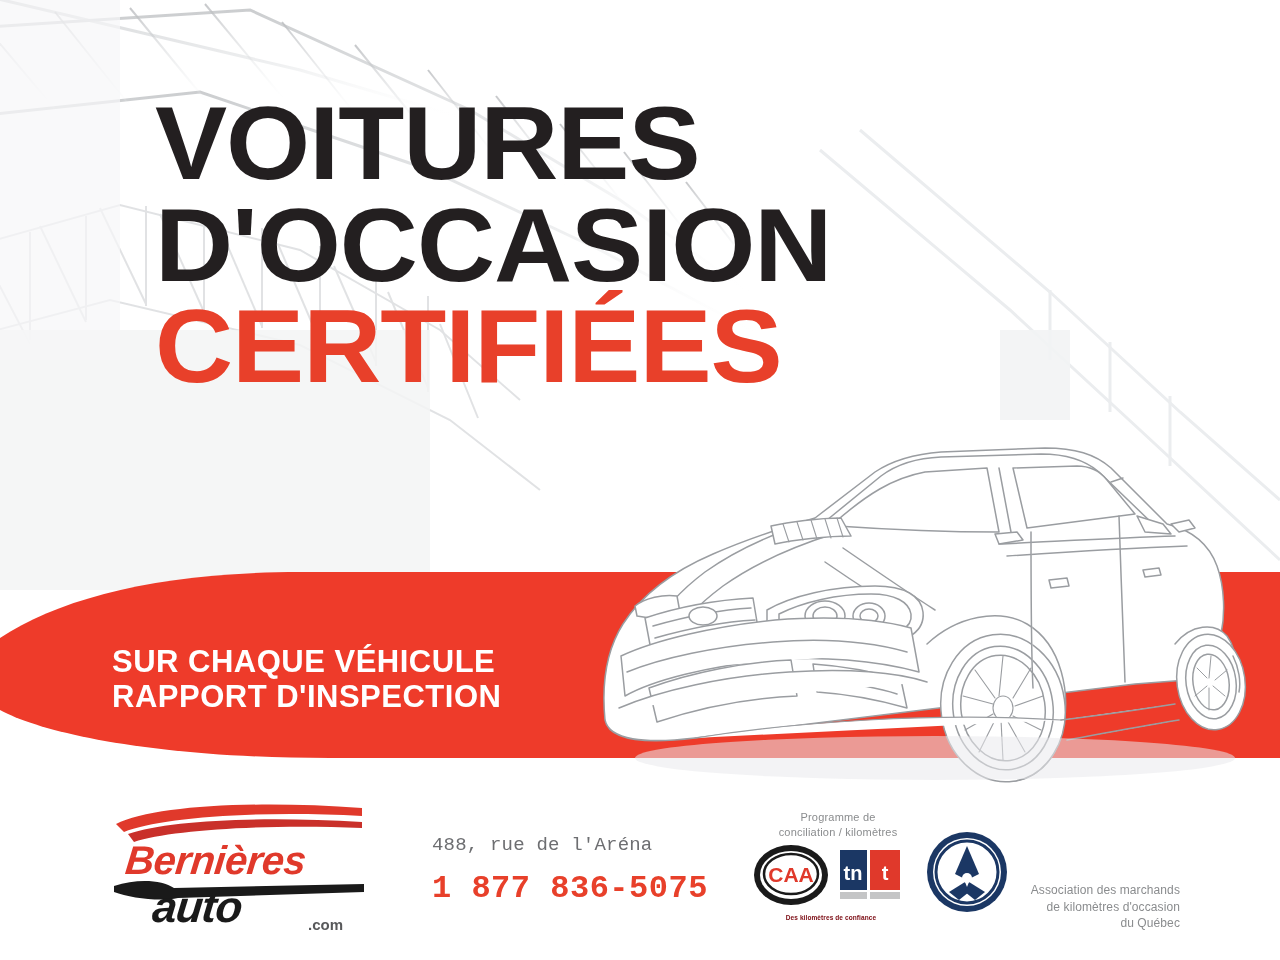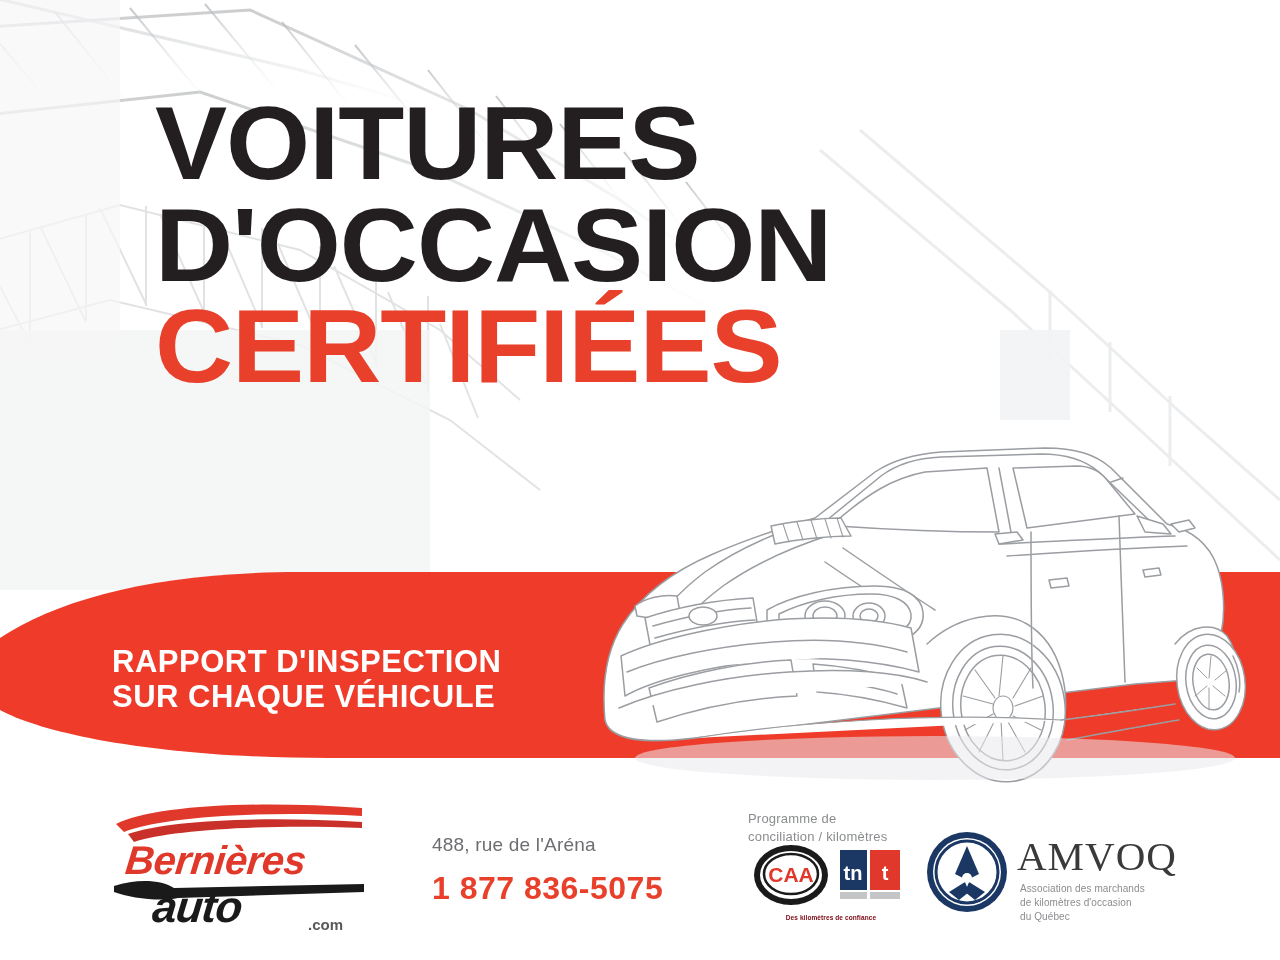--- a/index.html
+++ b/index.html
@@ -76,39 +76,40 @@
   }
 
   
   .addr{
     position:absolute; left:432px; top:52px;
     color:#6d6e71;
     font-size:19px;
     line-height:1.42;
     letter-spacing:0.2px;
     white-space:nowrap;
+    font-family:Liberation Mono, monospace;
   }
   .addr .phone{
     color:#e8402a;
     font-weight:bold;
     font-size:32px;
     letter-spacing:0.5px;
     margin-top:7px;
     display:block;
   }
 
   
   .caa-block{
     position:absolute; left:748px; top:30px; width:180px; height:120px;
   }
   .caa-prog{
     position:absolute; left:0; top:0; width:180px;
-    text-align:left;
+    text-align:center;
     color:#8a8c8e;
-    font-size:13px;
+    font-size:11px;
     line-height:1.35;
     letter-spacing:0.2px;
   }
   .caa-tag{
     position:absolute; left:0; top:104px; width:166px;
     text-align:center;
     color:#7b0a12;
     font-size:6.5px;
     font-weight:bold;
     letter-spacing:0.1px;
@@ -121,24 +122,25 @@
   .amvoq-word{
     position:absolute; left:92px; top:6px;
     font-family:"Liberation Serif", serif;
     font-size:41px;
     color:#3a3a3a;
     letter-spacing:1px;
     line-height:1;
   }
   .amvoq-sub{
     position:absolute; left:95px; top:52px; width:160px;
-    font-size:10px;
+    font-size:12px;
     color:#8a8c8e;
     line-height:1.38;
     letter-spacing:0.1px;
+    text-align:right;
   }
 </style>
 </head>
 <body>
 
 <div class="stage">
 
   <svg class="bridge-bg" viewBox="0 0 1280 640" preserveAspectRatio="none">
     <defs>
       <linearGradient id="gfade" x1="0" y1="0" x2="0" y2="1">
@@ -232,22 +234,22 @@
     <path d="M 0 78 C 60 38 160 12 300 12 L 1280 12 L 1280 198 L 330 198 C 150 198 40 172 0 150 Z" fill="#ee3b2a"></path>
   </svg>
 
   <div class="headline">
     <div class="hl-line hl-1">VOITURES</div>
     <div class="hl-line hl-2">D'OCCASION</div>
     <div class="hl-line hl-3">CERTIFIÉES</div>
   </div>
 
   <div class="banner-text">
+    <div>SUR CHAQUE VÉHICULE</div>
     <div>RAPPORT D'INSPECTION</div>
-    <div>SUR CHAQUE VÉHICULE</div>
   </div>
 
   <svg class="car-wrap" viewBox="0 0 680 380" preserveAspectRatio="xMidYMid meet">
     <g fill="#ffffff" stroke="#9a9da1" stroke-width="1.5" stroke-linejoin="round" stroke-linecap="round">
 
       <path d="M 30 300
                C 26 258 34 226 48 204
                C 66 176 96 152 138 134
                C 170 120 206 108 240 98
                L 300 52
@@ -441,21 +443,20 @@
     <div class="amvoq-block">
       <svg style="position:absolute;left:0;top:0;" width="84" height="84" viewBox="0 0 84 84">
         <circle cx="42" cy="42" r="40" fill="#1b3764"></circle>
         <circle cx="42" cy="42" r="34" fill="#ffffff"></circle>
         <circle cx="42" cy="42" r="31" fill="none" stroke="#1b3764" stroke-width="3"></circle>
         <path d="M 42 16 L 54 44 L 42 50 L 30 44 Z" fill="#1b3764"></path>
         <path d="M 24 62 L 40 52 L 44 62 L 34 70 Z" fill="#1b3764"></path>
         <path d="M 60 62 L 44 52 L 40 62 L 50 70 Z" fill="#1b3764"></path>
         <circle cx="42" cy="48" r="5" fill="#ffffff"></circle>
       </svg>
-      <div class="amvoq-word">AMVOQ</div>
       <div class="amvoq-sub">
         <div>Association des marchands</div>
         <div>de kilomètres d'occasion</div>
         <div>du Québec</div>
       </div>
     </div>
 
   </div>
 </div>
 

